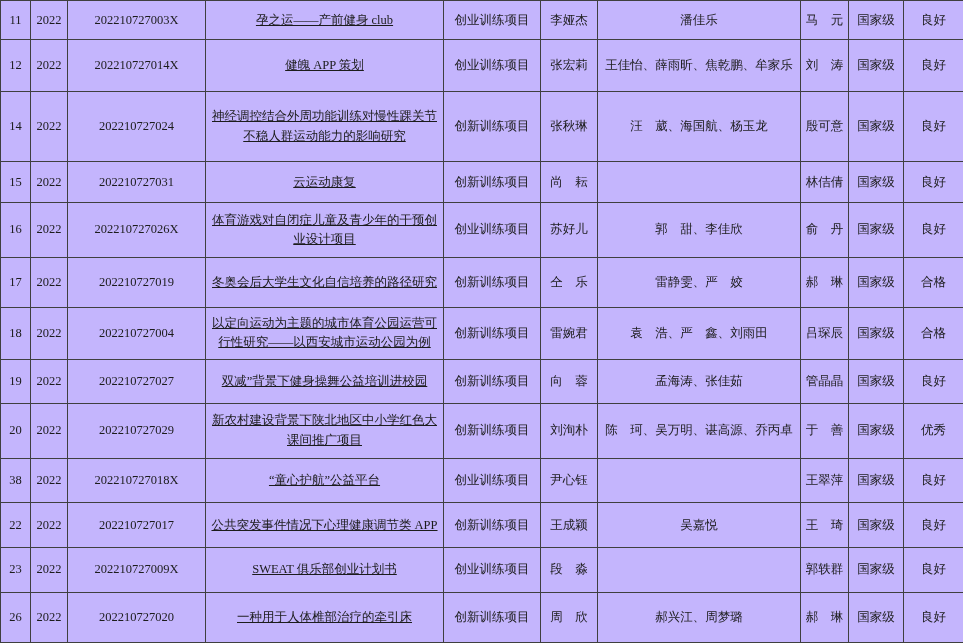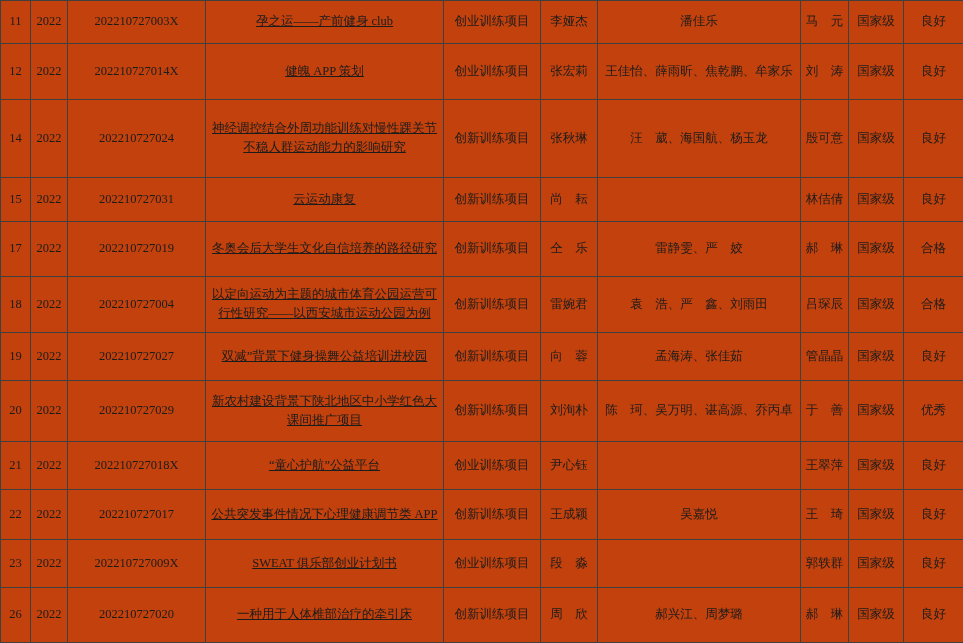--- a/index.html
+++ b/index.html
@@ -1,19 +1,19 @@
 <!DOCTYPE html>
 <html><head>
 <meta charset="utf-8">
 <style>
   html, body { margin: 0; padding: 0; background: #ffffff; }
   .page {
     width: 963px;
     height: 643px;
-    background: #c2410c;
+    background: #c4b5fd;
     overflow: hidden;
     font-family: "Liberation Serif", "DejaVu Serif", serif;
   }
   table.projects {
     border-collapse: collapse;
     table-layout: fixed;
     width: 963px;
     height: 643px;
     font-size: 12.5px;
     color: #1c1c1c;
@@ -89,20 +89,32 @@
         <td>2022</td>
         <td>202210727031</td>
         <td class="title-cell">云运动康复</td>
         <td>创新训练项目</td>
         <td>尚　耘</td>
         <td class="members-cell"></td>
         <td>林佶倩</td>
         <td>国家级</td>
         <td>良好</td>
       </tr>
+      <tr style="height:46px">
+        <td>16</td>
+        <td>2022</td>
+        <td>202210727026X</td>
+        <td class="title-cell">体育游戏对自闭症儿童及青少年的干预创业设计项目</td>
+        <td>创业训练项目</td>
+        <td>苏好儿</td>
+        <td class="members-cell">郭　甜、李佳欣</td>
+        <td>俞　丹</td>
+        <td>国家级</td>
+        <td>良好</td>
+      </tr>
       <tr style="height:42px">
         <td>17</td>
         <td>2022</td>
         <td>202210727019</td>
         <td class="title-cell">冬奥会后大学生文化自信培养的路径研究</td>
         <td>创新训练项目</td>
         <td>仝　乐</td>
         <td class="members-cell">雷静雯、严　姣</td>
         <td>郝　琳</td>
         <td>国家级</td>
@@ -138,21 +150,21 @@
         <td>202210727029</td>
         <td class="title-cell">新农村建设背景下陕北地区中小学红色大课间推广项目</td>
         <td>创新训练项目</td>
         <td>刘洵朴</td>
         <td class="members-cell">陈　珂、吴万明、谌高源、乔丙卓</td>
         <td>于　善</td>
         <td>国家级</td>
         <td>优秀</td>
       </tr>
       <tr style="height:37px">
-        <td>21</td>
+        <td>38</td>
         <td>2022</td>
         <td>202210727018X</td>
         <td class="title-cell">“童心护航”公益平台</td>
         <td>创业训练项目</td>
         <td>尹心钰</td>
         <td class="members-cell"></td>
         <td>王翠萍</td>
         <td>国家级</td>
         <td>良好</td>
       </tr>

